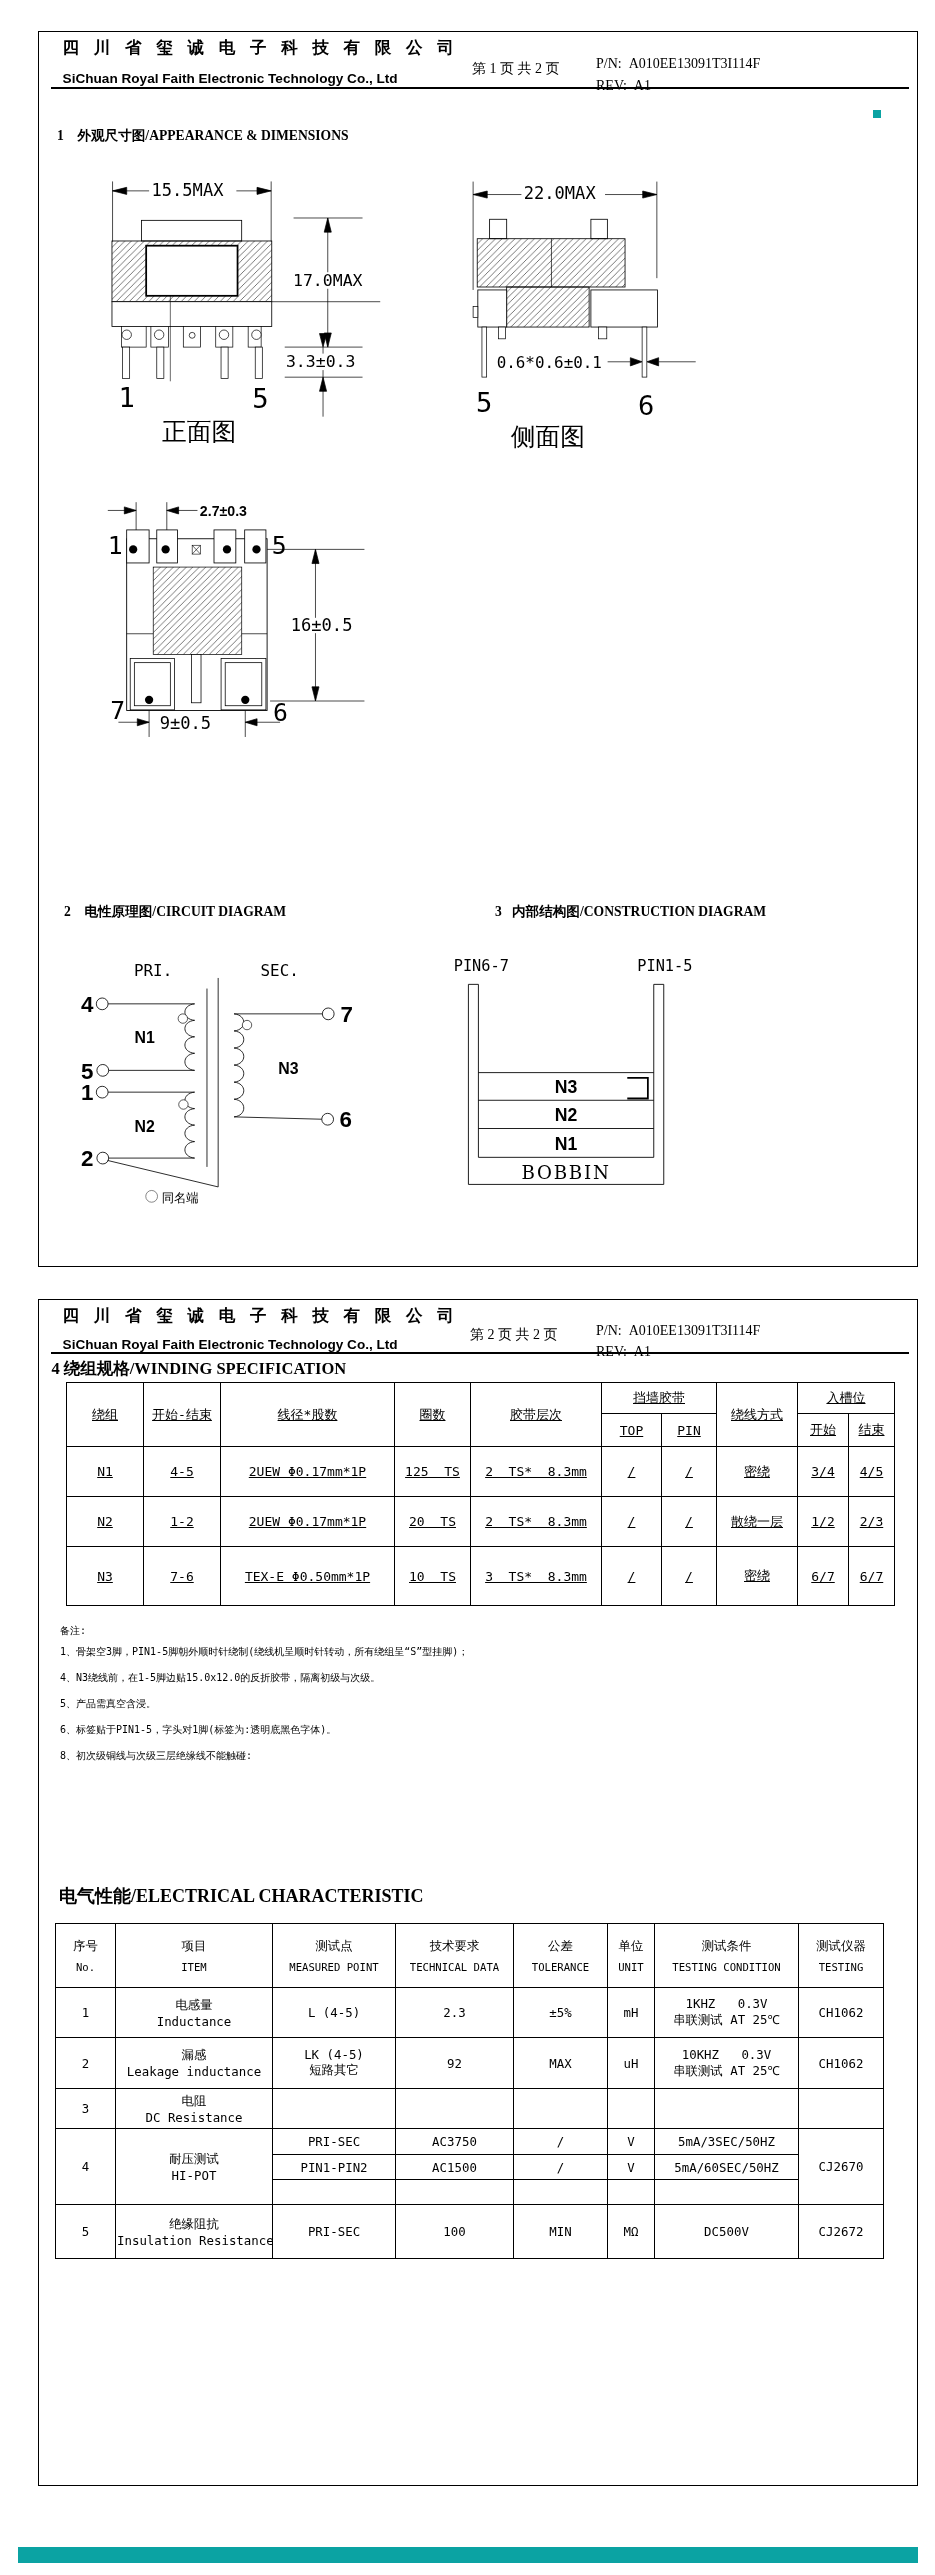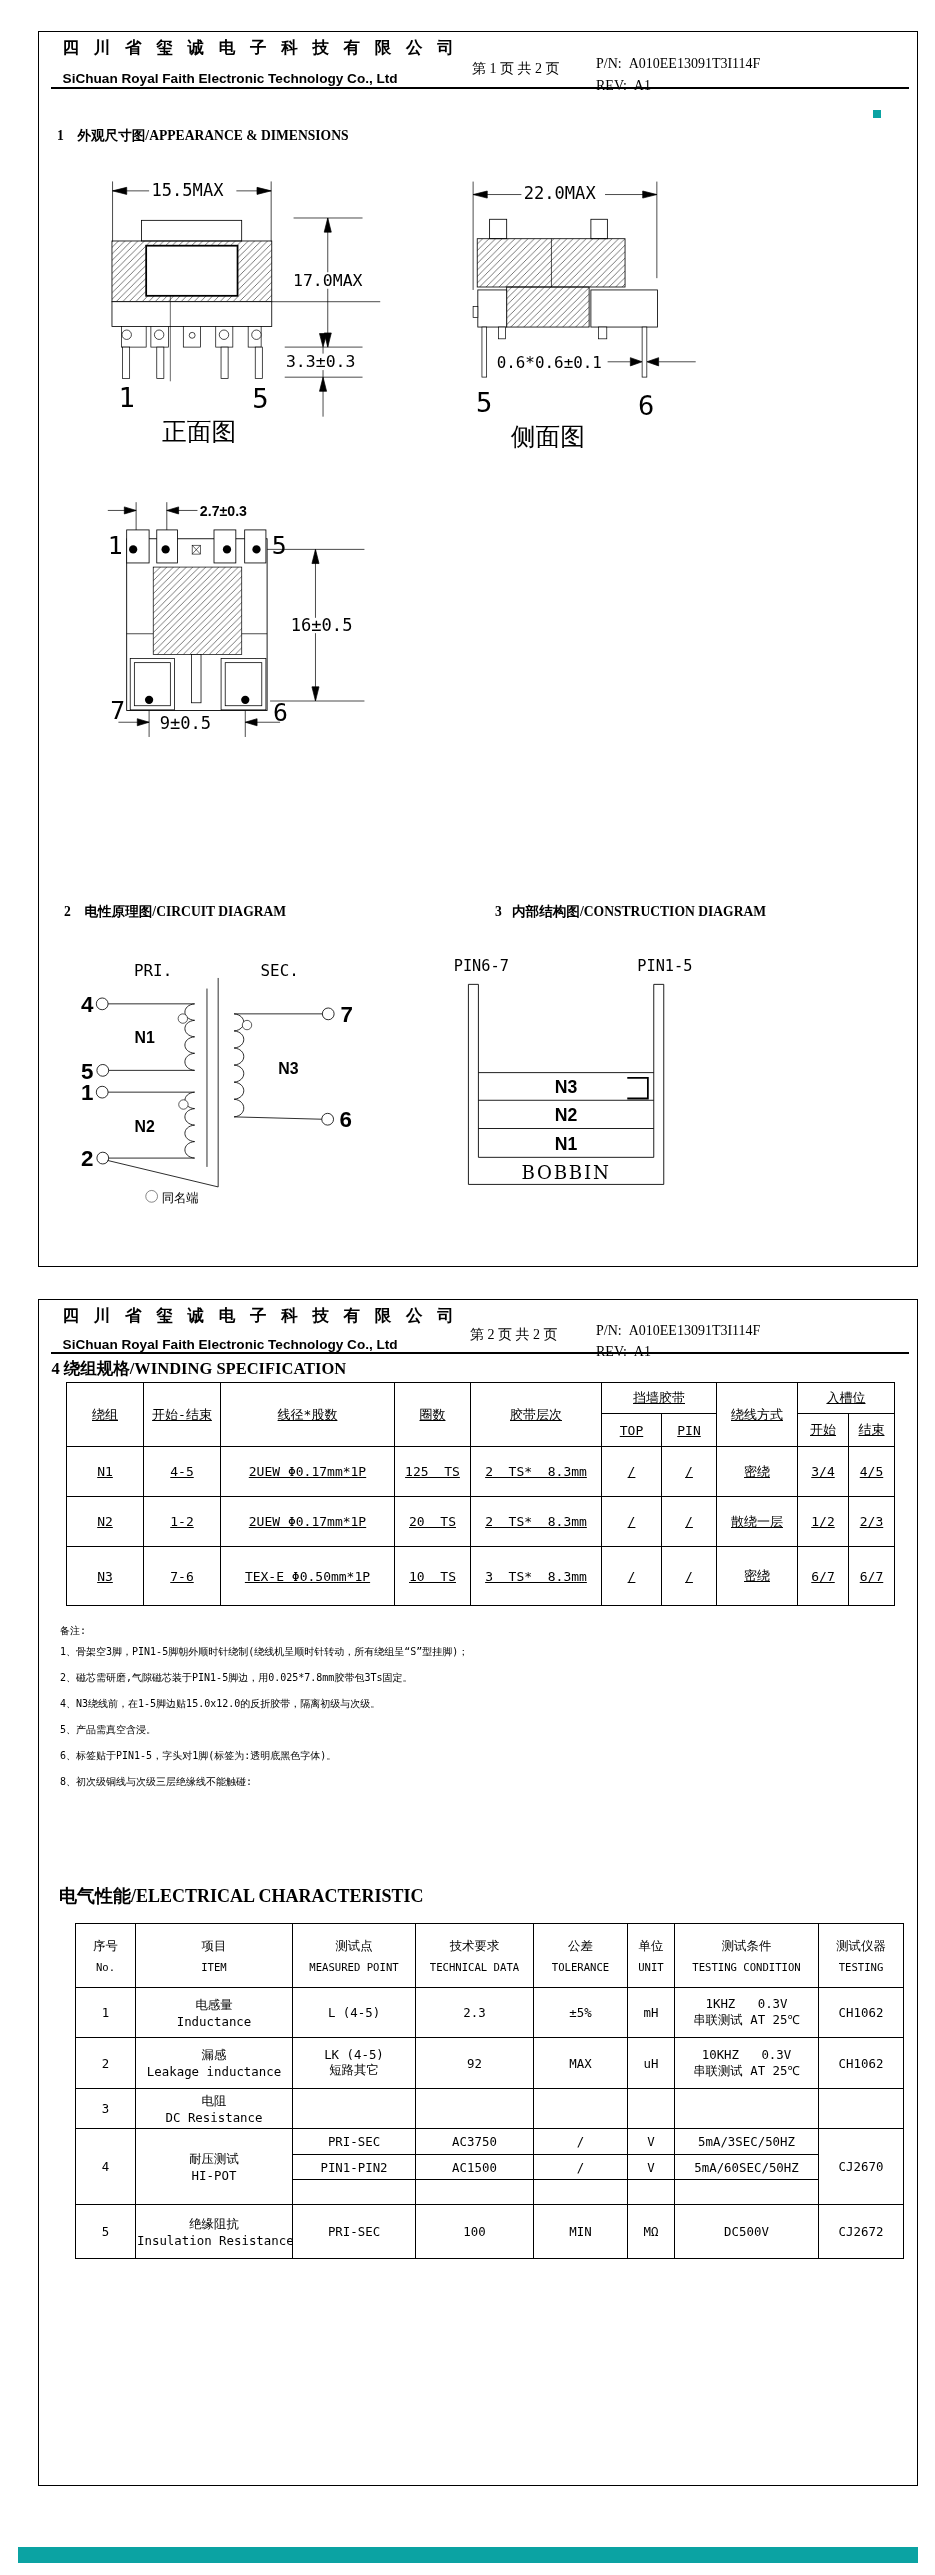--- a/index.html
+++ b/index.html
@@ -350,30 +350,29 @@
           <td>密绕</td>
       <td>6/7</td>
           <td>6/7</td>
     </tr>
   </tbody>
     </table>
 
   <div class="abs note-line" style="left:21px;top:324px;">备注:</div>
   <div class="abs" style="left:21px;top:345px;">
     <div class="note-line">1、骨架空3脚，PIN1-5脚朝外顺时针绕制(绕线机呈顺时针转动，所有绕组呈“S”型挂脚)；</div>
-    <div class="note-line">2、磁芯需研磨,气隙磁芯装于PIN1-5脚边，用0.025*7.8mm胶带包3Ts固定。</div>
     <div class="note-line">4、N3绕线前，在1-5脚边贴15.0x12.0的反折胶带，隔离初级与次级。</div>
     <div class="note-line">5、产品需真空含浸。</div>
     <div class="note-line">6、标签贴于PIN1-5，字头对1脚(标签为:透明底黑色字体)。</div>
     <div class="note-line">8、初次级铜线与次级三层绝缘线不能触碰:</div>
   </div>
 
   <div class="abs" style="left:20px;top:584px;font-family:'Liberation Serif',serif;font-weight:bold;font-size:18px;">电气性能/ELECTRICAL CHARACTERISTIC</div>
 
-  <table class="elec abs" style="left:36px;top:623px;width:828px;border-radius:28px;">
+  <table class="elec abs" style="left:16px;top:623px;width:828px;border-radius:28px;">
     <colgroup>
       <col style="width:60px">
         <col style="width:157px">
         <col style="width:123px">
         <col style="width:118px">
       <col style="width:94px">
         <col style="width:47px">
         <col style="width:144px">
         <col style="width:85px">
     </colgroup>

